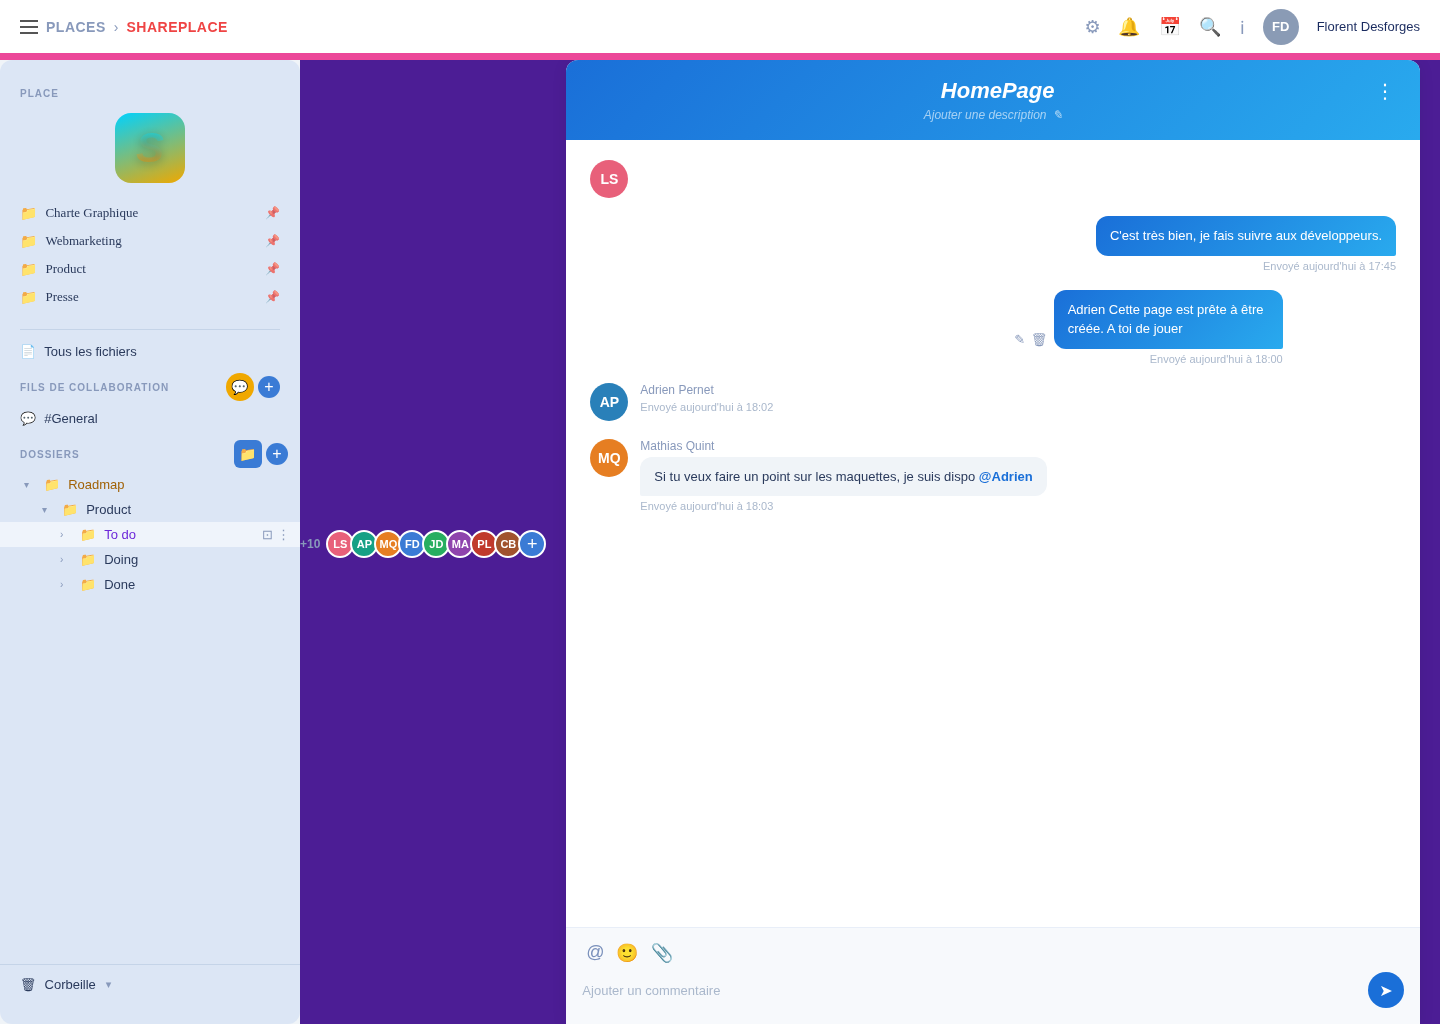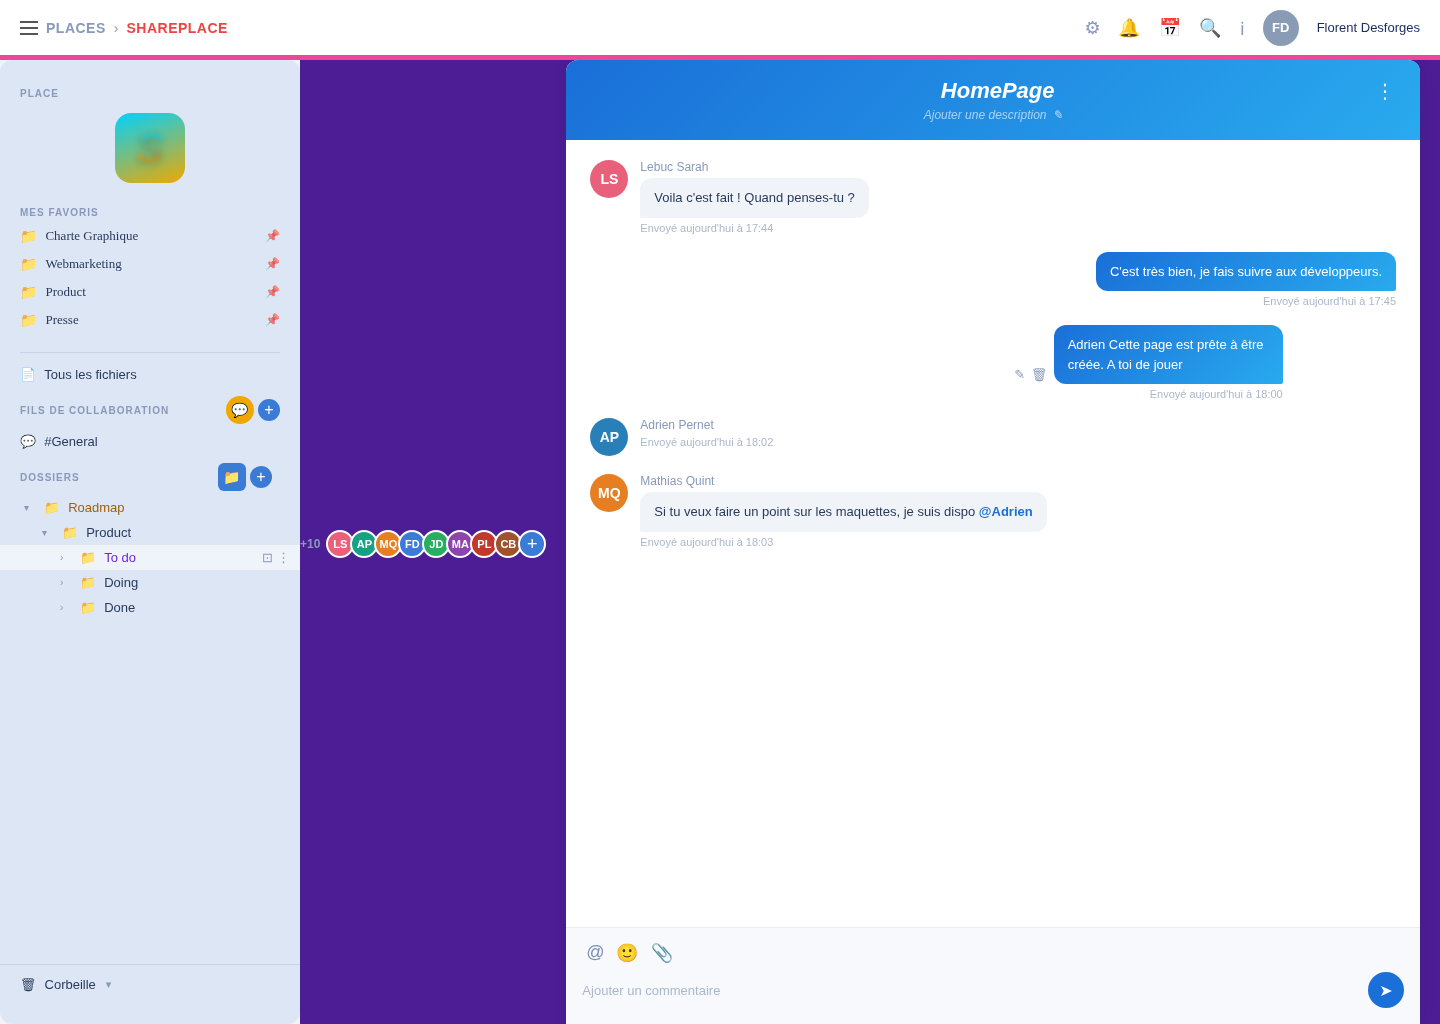--- a/index.html
+++ b/index.html
@@ -2,21 +2,21 @@
 <html><head>
   <meta charset="utf-8">
   <style>
     * { box-sizing: border-box; margin: 0; padding: 0; }
     body { font-family: -apple-system, BlinkMacSystemFont, 'Segoe UI', sans-serif; background: #f0f4f8; height: 1024px; overflow: hidden; }
 
     
     .topnav {
       height: 60px;
       background: #fff;
-      border-bottom: 5px solid #ec4899;
+      border-bottom: 7px solid #ec4899;
       display: flex;
       align-items: center;
       padding: 0 20px;
       justify-content: space-between;
       position: fixed;
       top: 0; left: 0; right: 0;
       z-index: 100;
     }
     .topnav-left { display: flex; align-items: center; gap: 8px; }
     .hamburger { cursor: pointer; display: flex; flex-direction: column; gap: 4px; }
@@ -143,21 +143,21 @@
       gap: 8px;
       cursor: pointer;
       font-size: 13px;
       color: #2a3a5c;
     }
 
     
     .dossiers-header {
       display: flex;
       align-items: center;
-      padding: 8px 28px 4px 20px;
+      padding: 8px 12px 4px 20px;
       justify-content: space-between;
     }
     .dossiers-label {
       font-size: 10px;
       font-weight: 700;
       color: #8899bb;
       letter-spacing: 1px;
     }
     .dossier-add-btns { display: flex; align-items: center; gap: 4px; }
     .folder-btn {
@@ -420,21 +420,20 @@
   <aside class="sidebar">
 
     <div class="sidebar-section-label">PLACE</div>
 
     <div class="place-logo">
       <div class="place-logo-img">
         <span class="place-logo-letter">S</span>
       </div>
     </div>
 
-    <div class="sidebar-section-label">MES FAVORIS</div>
 
     <div class="favorites-section">
       <div class="sidebar-item">
         <span class="folder-icon">📁</span>
         <span class="sidebar-item-label">Charte Graphique</span>
         <span class="pin-icon">📌</span>
       </div>
       <div class="sidebar-item">
         <span class="folder-icon">📁</span>
         <span class="sidebar-item-label">Webmarketing</span>
@@ -552,25 +551,20 @@
         <div class="chat-description">
           <span>Ajouter une description</span>
           <span class="edit-icon">✎</span>
         </div>
       </div>
 
       <div class="messages-area">
 
         <div class="msg-row">
           <div class="msg-avatar av-pink">LS</div>
-          <div class="msg-body">
-            <div class="msg-name">Lebuc Sarah</div>
-            <div class="msg-bubble">Voila c'est fait ! Quand penses-tu ?</div>
-            <div class="msg-time">Envoyé aujourd'hui à 17:44</div>
-          </div>
         </div>
 
         <div class="msg-row own">
           <div class="msg-body">
             <div class="msg-bubble">C'est très bien, je fais suivre aux développeurs.</div>
             <div class="msg-time">Envoyé aujourd'hui à 17:45</div>
           </div>
         </div>
 
         <div class="msg-row own">

